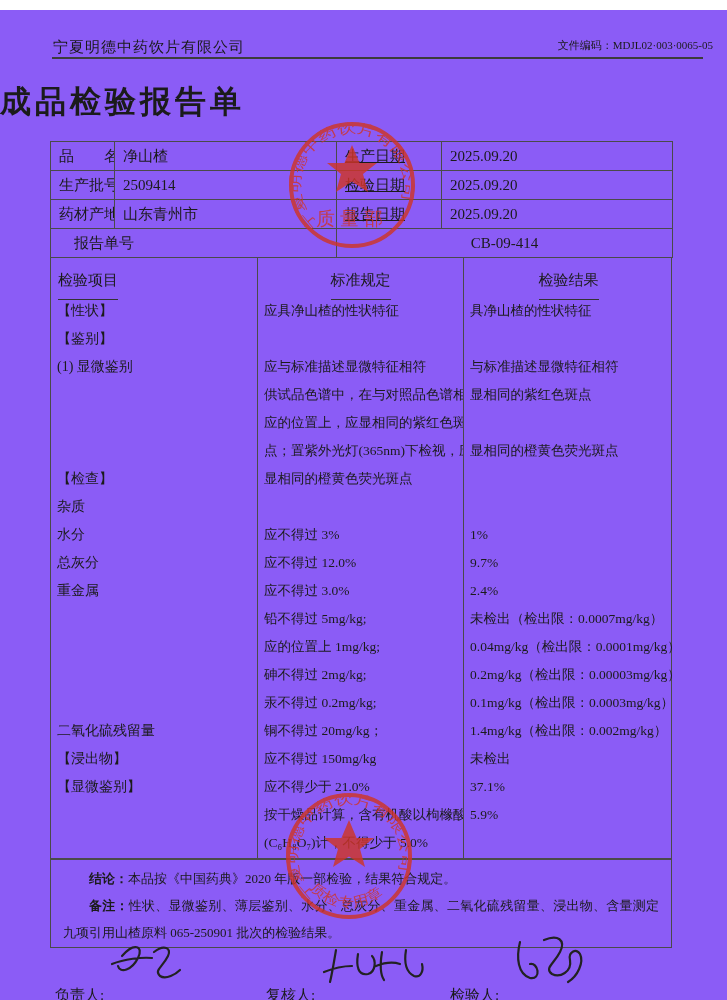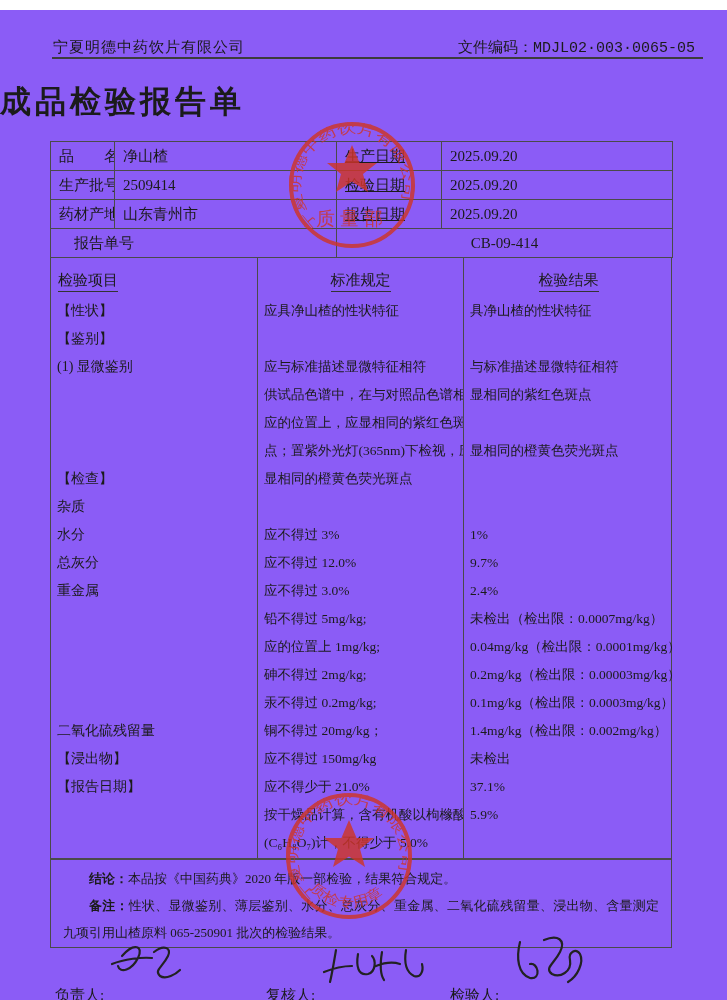--- a/index.html
+++ b/index.html
@@ -1,21 +1,21 @@
 <!DOCTYPE html>
 <html><head>
 <meta charset="utf-8">
 <style>
   html,body{margin:0;padding:0;background:#ffffff;}
   .page{position:relative;width:727px;height:1000px;background:#8b5cf6;overflow:hidden;
         font-family:"Liberation Serif","DejaVu Serif",serif;color:#1b1b1b;margin-top:10px;}
 
   
   .hdr-company{position:absolute;left:53px;top:28px;font-size:15px;letter-spacing:1px;}
-  .hdr-code{position:absolute;right:32px;top:28px;font-size:15px;font-family:Liberation Mono, monospace;}
+  .hdr-code{position:absolute;right:14px;top:28px;font-size:11px;}
   .hdr-rule{position:absolute;left:52px;right:24px;top:47px;height:2px;background:#3c3c3c;}
 
   .doc-title{position:absolute;left:0;top:71px;width:727px;text-align:left;
              font-size:31px;font-weight:bold;letter-spacing:4px;}
 
   
   table.info{position:absolute;left:50px;top:131px;width:622px;border-collapse:collapse;
              table-layout:fixed;font-size:15px;}
   table.info td{border:1px solid #4a4a4a;height:28px;padding:0 8px;white-space:nowrap;overflow:hidden;}
   td.lab1{padding:0 2px;}
@@ -26,21 +26,21 @@
 
   
   .main{position:absolute;left:50px;top:247px;width:622px;height:602px;box-sizing:border-box;
         border:1px solid #4a4a4a;border-top:none;}
   .mcol{position:absolute;top:0;bottom:0;box-sizing:border-box;}
   .mcol1{left:0;width:206px;}
   .mcol2{left:206px;width:206px;border-left:1px solid #4a4a4a;}
   .mcol3{left:412px;width:210px;border-left:1px solid #4a4a4a;}
   .mhead{height:34px;line-height:34px;margin-top:6px;font-size:15px;text-align:center;}
   .mcol1 .mhead{text-align:left;padding-left:7px;}
-  .mhead span{border-bottom:1px solid #333;padding-bottom:3px;}
+  .mhead span{border-bottom:1px solid #333;padding-bottom:11px;}
   .mrow{height:28px;line-height:28px;font-size:13.5px;padding:0 6px;white-space:nowrap;overflow:hidden;}
   .mcol1 .mrow{font-size:14px;}
 
   
   .concl{position:absolute;left:50px;top:849px;width:622px;height:89px;box-sizing:border-box;
          border:1px solid #4a4a4a;border-top:1px solid #4a4a4a;padding:5px 12px 0 12px;
          font-size:13px;line-height:27px;}
   .concl p{margin:0;text-indent:2em;text-align:justify;}
   .concl b{font-weight:bold;}
 
@@ -112,21 +112,21 @@
       <div class="mrow">杂质</div>
       <div class="mrow">水分</div>
       <div class="mrow">总灰分</div>
       <div class="mrow">重金属</div>
       <div class="mrow"></div>
       <div class="mrow"></div>
       <div class="mrow"></div>
       <div class="mrow"></div>
       <div class="mrow">二氧化硫残留量</div>
       <div class="mrow">【浸出物】</div>
-      <div class="mrow">【报告日期】</div>
+      <div class="mrow">【显微鉴别】</div>
       <div class="mrow"></div>
     </div>
     <div class="mcol mcol2">
       <div class="mhead"><span>标准规定</span></div>
       <div class="mrow">应具净山楂的性状特征</div>
       <div class="mrow"></div>
       <div class="mrow">应与标准描述显微特征相符</div>
       <div class="mrow">供试品色谱中，在与对照品色谱相</div>
       <div class="mrow">应的位置上，应显相同的紫红色斑</div>
       <div class="mrow">点；置紫外光灯(365nm)下检视，应</div>

